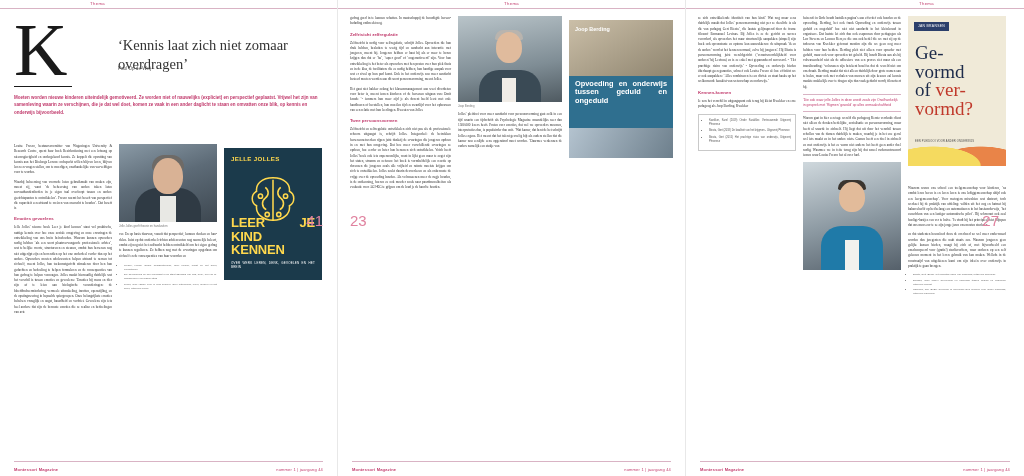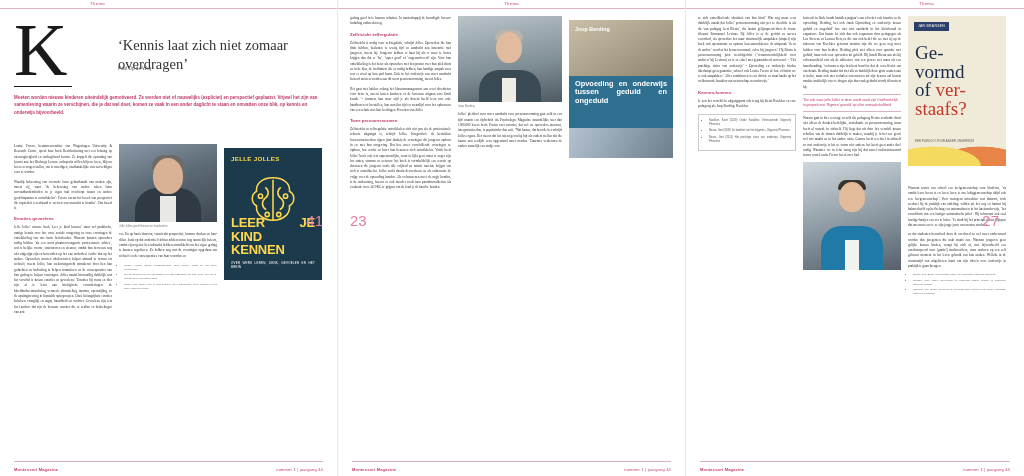--- a/index.html
+++ b/index.html
@@ -576,21 +576,21 @@
         </div>
       </div>
 
       <div class="p3col">
         <div class="bookcover3">
           <div class="tab">JAN BRANSEN</div>
           <div class="bigtitle">
             <span>Ge-</span><br>
             <span>vormd</span><br>
             <span>of </span><span class="red">ver-</span><br>
-            <span class="red">staafs?</span>
+            <span class="red">vormd?</span>
           </div>
           <div class="sub">EEN PLEIDOOI VOOR ANDER ONDERWIJS</div>
           <div class="swoosh"></div>
         </div>
         <p>Waarom waren ons school een toelgemeenschap voor kinderen, ‘ns omdat leren beren is en leren leren is ons lediggemeenschap altijd ook een leergemeenschap’. Voor metogem miscshien wat abstract, toch werkzei hij de praktijk van afdeling: wilden uit het oog en hatmet hij balanceherlif op het belang een automatiseren in het basisonderwijs, ‘het oeneddenn van een lastiger automatische pilot’. Hij schrconnt ook zeal hoolige-hastjes cen ver te halve. ‘Is vindt hij het principieel niet blijnpen dat ons mens zor­ te ze zijn jonge jaren ons mosten studeren</p>
         <p>en dat studenten hoenzloed­ doos de overhoed zo wel meer onderwased worden dan jaregenten die naàt staafs­ zen. Waarom jongeren geen gelijke kansen bieden, waagt hij zich af, met bijvoorbeeld een onschoorpeerd voor (gratis!) studievorlters, waar onderen op een zelf gekozen moment in het le­ven gebruik van kun maken. Welleds in de constraaijd van uitgekiezen kami om zijn ideeën over onderwijs in praktijk te gaan brengen.</p>
         <div class="notes3">
           <ul>
             <li>Biesta, Gert (2015) Het prachtige risico van onderwijs, Uitgeverij Phronese</li>
             <li>Berding, Joop (2019) Opvoeding en onderwijs tussen geduld en ongeduld. Uitgeverij Garant</li>

